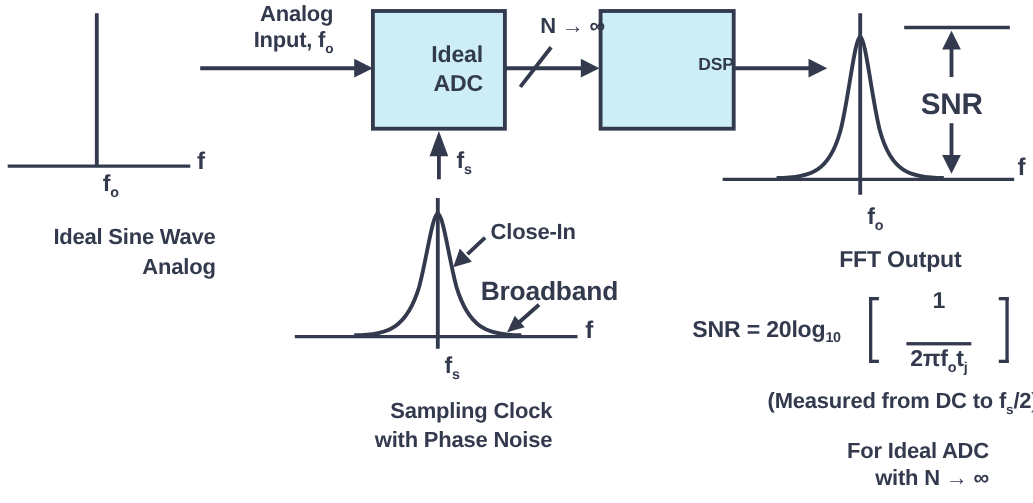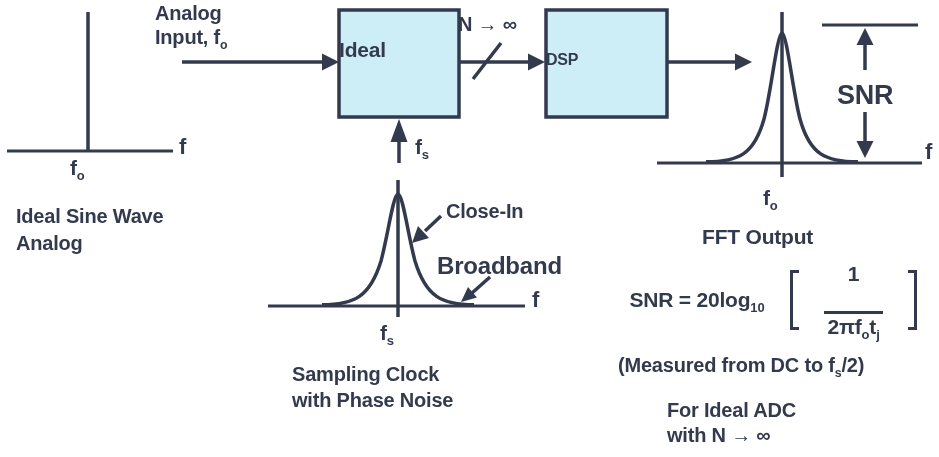--- a/index.html
+++ b/index.html
@@ -3,21 +3,21 @@
 <meta charset="utf-8">
 <style>
   html,body{margin:0;padding:0;background:#fff;}
   .stage{
     position:relative;width:939px;height:457px;background:#fff;overflow:hidden;
     font-family:"Liberation Sans","DejaVu Sans",sans-serif;
     font-weight:700;color:#333a4e;letter-spacing:-0.2px;
   }
   .stage svg{position:absolute;left:0;top:0;}
   .lbl{position:absolute;}
-  .ctr{text-align:left;}
+  .ctr{text-align:right;}
   .nw{white-space:nowrap;}
   sub{font-size:0.62em;line-height:0;}
   
   .formula{position:absolute;display:flex;align-items:center;justify-content:center;}
   .frac{display:inline-flex;flex-direction:column;align-items:center;line-height:1.1;}
   .frac .den{border-top:3px solid #333a4e;padding:1px 3px 0;margin-top:24px;}
   .frac .num{padding:0 2px 2px;}
   .bracket{width:9px;height:60px;box-sizing:border-box;}
   .bracket.l{border-left:3.5px solid #333a4e;border-top:3.5px solid #333a4e;border-bottom:3.5px solid #333a4e;margin:0 6px 0 7px;}
   .bracket.r{border-right:3.5px solid #333a4e;border-top:3.5px solid #333a4e;border-bottom:3.5px solid #333a4e;margin-left:6px;}
@@ -95,22 +95,23 @@
     <div class="nw"><span>Input, f</span><sub>o</sub></div>
   </div>
 
   <div class="lbl nw" style="left:179px;top:134px;font-size:22px;">f</div>
   <div class="lbl ctr nw" style="left:70px;top:156px;width:38px;font-size:21px;"><span>f</span><sub>o</sub></div>
   <div class="lbl ctr" style="left:16px;top:203px;width:180px;font-size:20px;line-height:27px;">
     <div class="nw">Ideal Sine Wave</div>
     <div class="nw">Analog</div>
   </div>
 
-  <div class="lbl ctr" style="left:339px;top:36px;width:120px;font-size:21px;line-height:27px;">
+  <div class="lbl ctr" style="left:319px;top:36px;width:120px;font-size:21px;line-height:27px;">
     <div class="nw">Ideal</div>
+    <div class="nw">ADC</div>
   </div>
 
   <div class="lbl ctr nw" style="left:458px;top:13px;width:92px;font-size:20px;">N → ∞</div>
 
   <div class="lbl ctr nw" style="left:546px;top:51px;width:121px;font-size:16px;">DSP</div>
 
   <div class="lbl nw" style="left:415px;top:135px;font-size:21px;"><span>f</span><sub>s</sub></div>
 
   <div class="lbl nw" style="left:532px;top:287px;font-size:22px;">f</div>
   <div class="lbl ctr nw" style="left:380px;top:321px;width:38px;font-size:21px;"><span>f</span><sub>s</sub></div>

